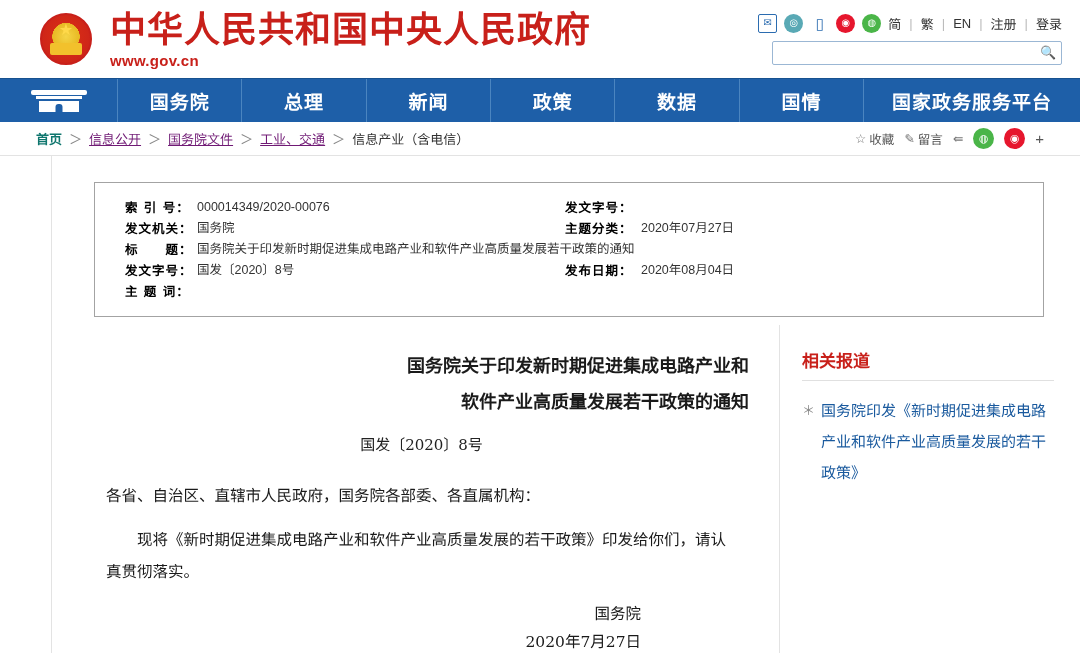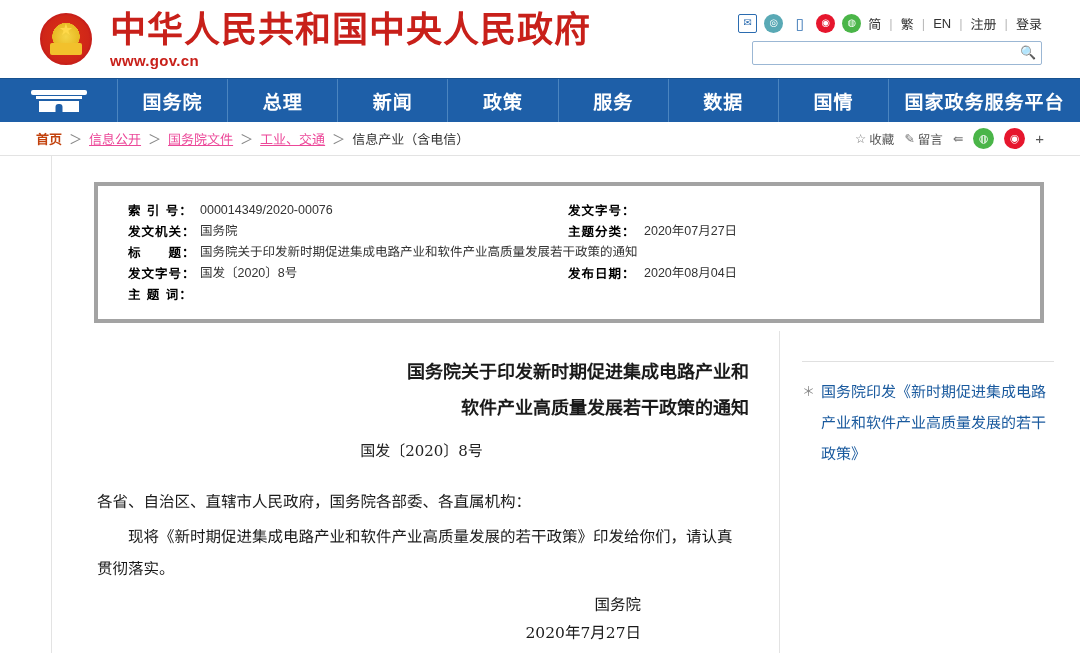--- a/index.html
+++ b/index.html
@@ -11,21 +11,21 @@
     font-family: "Liberation Sans", "DejaVu Sans", sans-serif;
     overflow: hidden;
   }
   .page { width: 1080px; height: 654px; position: relative; background: #fff; }
 
   
   .header {
     height: 78px;
     display: flex;
     align-items: center;
-    padding: 0 26px 0 40px;
+    padding: 0 6px 0 40px;
     background: #fff;
     position: relative;
   }
   .emblem {
     width: 52px; height: 52px;
     border-radius: 50%;
     background: radial-gradient(circle at 50% 45%, #f5d547 0%, #e8b923 38%, #d42a17 39%, #c8201a 100%);
     border: 2px solid #c8201a;
     flex: 0 0 auto;
     position: relative;
@@ -171,23 +171,23 @@
   
   .crumbbar {
     height: 34px;
     display: flex;
     align-items: center;
     padding: 0 36px 0 36px;
     border-bottom: 1px solid #e3e3e3;
     font-size: 13px;
     color: #333;
   }
-  .crumb-link { color: #ec4899; text-decoration: underline; cursor: pointer; }
+  .crumb-link { color: #701a75; text-decoration: underline; cursor: pointer; }
   .crumb-plain { color: #333; }
-  .crumb-first { color: #c2410c; font-weight: bold; }
+  .crumb-first { color: #0f766e; font-weight: bold; }
   .crumb-sep { color: #888; margin: 0 7px; }
   .crumb-tools {
     margin-left: auto;
     display: flex;
     align-items: center;
     gap: 10px;
     font-size: 12.5px;
     color: #555;
   }
   .tool { display: inline-flex; align-items: center; gap: 3px; cursor: pointer; }
@@ -209,21 +209,21 @@
     background: #fff;
   }
   .main {
     flex: 1;
     padding: 0 0 0 0;
     overflow: hidden;
   }
 
   .meta-box {
     margin: 26px 36px 0 42px;
-    border: 4px solid #a3a3a3;
+    border: 1px solid #a3a3a3;
     padding: 14px 22px 14px 30px;
     font-size: 12.5px;
     color: #333;
     line-height: 21px;
   }
   .meta-row { display: flex; }
   .meta-col { display: flex; }
   .meta-col.c1 { width: 440px; }
   .meta-label {
     color: #000;
@@ -259,21 +259,21 @@
     margin-top: 12px;
     font-family: "DejaVu Serif", "Liberation Serif", serif;
   }
   .doc-body {
     margin-top: 26px;
     font-size: 15.5px;
     line-height: 32px;
     color: #1a1a1a;
     font-family: "DejaVu Serif", "Liberation Serif", serif;
   }
-  .doc-body p { margin: 3px; }
+  .doc-body p { margin: 12px; }
   .indent { text-indent: 2em; }
   .sign {
     margin-top: 6px;
     text-align: right;
     padding-right: 108px;
     font-size: 15.5px;
     line-height: 28px;
     color: #1a1a1a;
     font-family: "DejaVu Serif", "Liberation Serif", serif;
   }
@@ -358,23 +358,20 @@
         <span>国务院</span>
       </div>
     <div class="nav-item">
         <span>总理</span>
       </div>
     <div class="nav-item">
         <span>新闻</span>
       </div>
     <div class="nav-item">
         <span>政策</span>
-      </div>
-    <div class="nav-item">
-        <span>服务</span>
       </div>
     <div class="nav-item">
         <span>数据</span>
       </div>
     <div class="nav-item">
         <span>国情</span>
       </div>
     <div class="nav-item wide">
         <span>国家政务服务平台</span>
       </div>
@@ -470,20 +467,21 @@
             <p class="indent">现将《新时期促进集成电路产业和软件产业高质量发展的若干政策》印发给你们，请认真贯彻落实。</p>
           </div>
           <div class="sign">
             <div>国务院</div>
             <div>2020年7月27日</div>
           </div>
           <div class="note">（此件公开发布）</div>
         </div>
 
         <div class="doc-side">
+          <div class="side-title">相关报道</div>
           <div class="side-title-underline"></div>
           <div class="side-item">
             <span class="side-dot">＊</span>
             <span class="side-link">国务院印发《新时期促进集成电路产业和软件产业高质量发展的若干政策》</span>
           </div>
         </div>
       </div>
 
     </div>
   </div>

